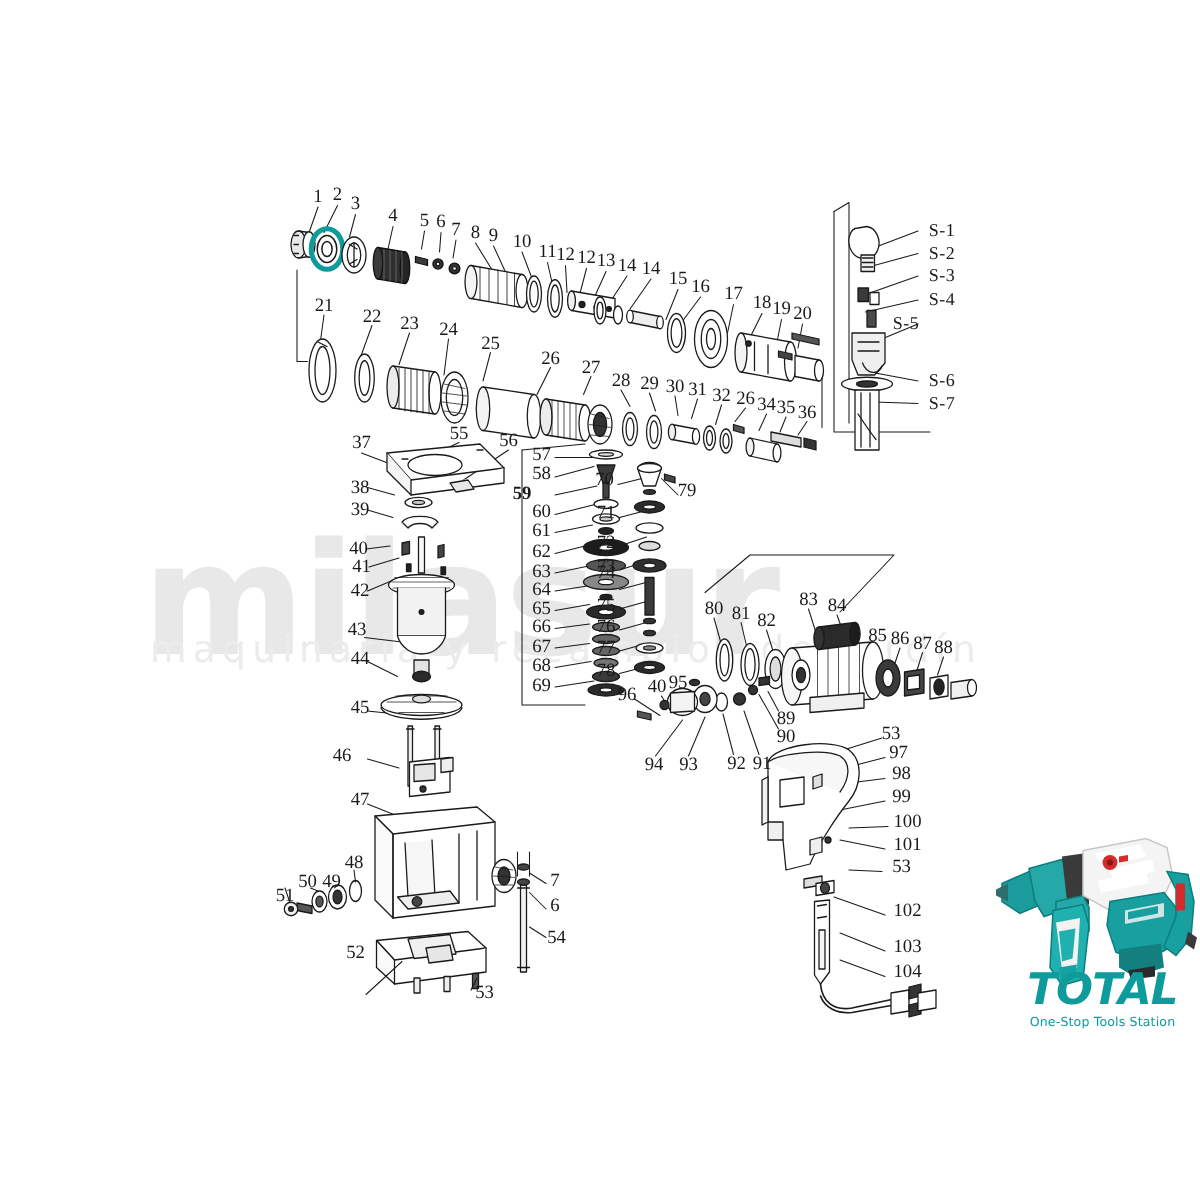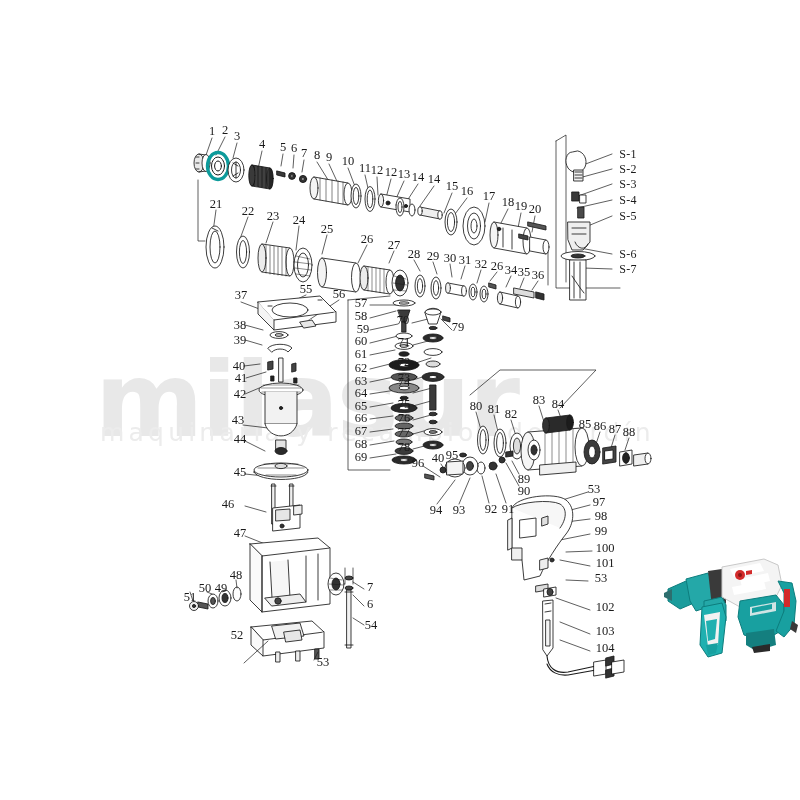--- a/index.html
+++ b/index.html
@@ -727,21 +727,21 @@
       <div class="cn" style="left: 190px; top: 597px;">51</div>
       <div class="cn" style="left: 237px; top: 635px;">52</div>
       <div class="cn" style="left: 323px; top: 662px;">53</div>
       <div class="cn" style="left: 371px; top: 625px;">54</div>
       <div class="cn" style="left: 370px; top: 604px;">6</div>
       <div class="cn" style="left: 370px; top: 587px;">7</div>
       <div class="cn" style="left: 306px; top: 289px;">55</div>
       <div class="cn" style="left: 339px; top: 294px;">56</div>
       <div class="cn" style="left: 361px; top: 303px;">57</div>
       <div class="cn" style="left: 361px; top: 316px;">58</div>
-      <div class="cn" style="left: 363px; top: 329px;">59</div>
+      <div class="cn" style="left: 348px; top: 329px; font-weight: bold;">59</div>
       <div class="cn" style="left: 361px; top: 341px;">60</div>
       <div class="cn" style="left: 361px; top: 354px;">61</div>
       <div class="cn" style="left: 361px; top: 368px;">62</div>
       <div class="cn" style="left: 361px; top: 381px;">63</div>
       <div class="cn" style="left: 361px; top: 393px;">64</div>
       <div class="cn" style="left: 361px; top: 406px;">65</div>
       <div class="cn" style="left: 361px; top: 418px;">66</div>
       <div class="cn" style="left: 361px; top: 431px;">67</div>
       <div class="cn" style="left: 361px; top: 444px;">68</div>
       <div class="cn" style="left: 361px; top: 457px;">69</div>
@@ -780,21 +780,21 @@
       <div class="cn" style="left: 605px; top: 548px;">100</div>
       <div class="cn" style="left: 605px; top: 563px;">101</div>
       <div class="cn" style="left: 601px; top: 578px;">53</div>
       <div class="cn" style="left: 605px; top: 607px;">102</div>
       <div class="cn" style="left: 605px; top: 631px;">103</div>
       <div class="cn" style="left: 605px; top: 648px;">104</div>
       <div class="cn s" style="left: 628px; top: 154px;">S-1</div>
       <div class="cn s" style="left: 628px; top: 169px;">S-2</div>
       <div class="cn s" style="left: 628px; top: 184px;">S-3</div>
       <div class="cn s" style="left: 628px; top: 200px;">S-4</div>
-      <div class="cn s" style="left: 628px; top: 216px;">S-5</div>
+      <div class="cn s" style="left: 604px; top: 216px;">S-5</div>
       <div class="cn s" style="left: 628px; top: 254px;">S-6</div>
       <div class="cn s" style="left: 628px; top: 269px;">S-7</div>
     </div>
 
   <div id="product">
     <svg width="140" height="140" viewBox="0 0 140 140" xmlns="http://www.w3.org/2000/svg">
       <g>
 
         <path d="M8 44 L26 36 L34 42 L34 58 L20 64 L8 56 Z" fill="#1a9c9c" stroke="#0d7d7d" stroke-width="1"></path>
         <path d="M4 48 L12 44 L12 56 L4 52 Z" fill="#2d6e6e"></path>
@@ -823,14 +823,18 @@
         <path d="M132 76 L138 80 L136 88 L130 84 Z" fill="#3a3a3a"></path>
 
         <path d="M42 62 L62 58 L66 72 L62 108 L48 112 L40 100 Z" fill="#1fb0b0" stroke="#0d7d7d"></path>
         <path d="M44 70 L60 67 L58 100 L48 102 Z" fill="#f2f2f2"></path>
         <path d="M46 76 L57 74 L55 94 L48 96 Z" fill="#1fb0b0"></path>
         <path d="M46 100 L58 98 L56 108 L48 110 Z" fill="#17a0a0"></path>
       </g>
     </svg>
   </div>
 
+  <div id="brand">
+    <div class="brand-name">TOTAL</div>
+    <div class="brand-tag">One-Stop Tools Station</div>
+  </div>
 
 </div>
 
 </body></html>

